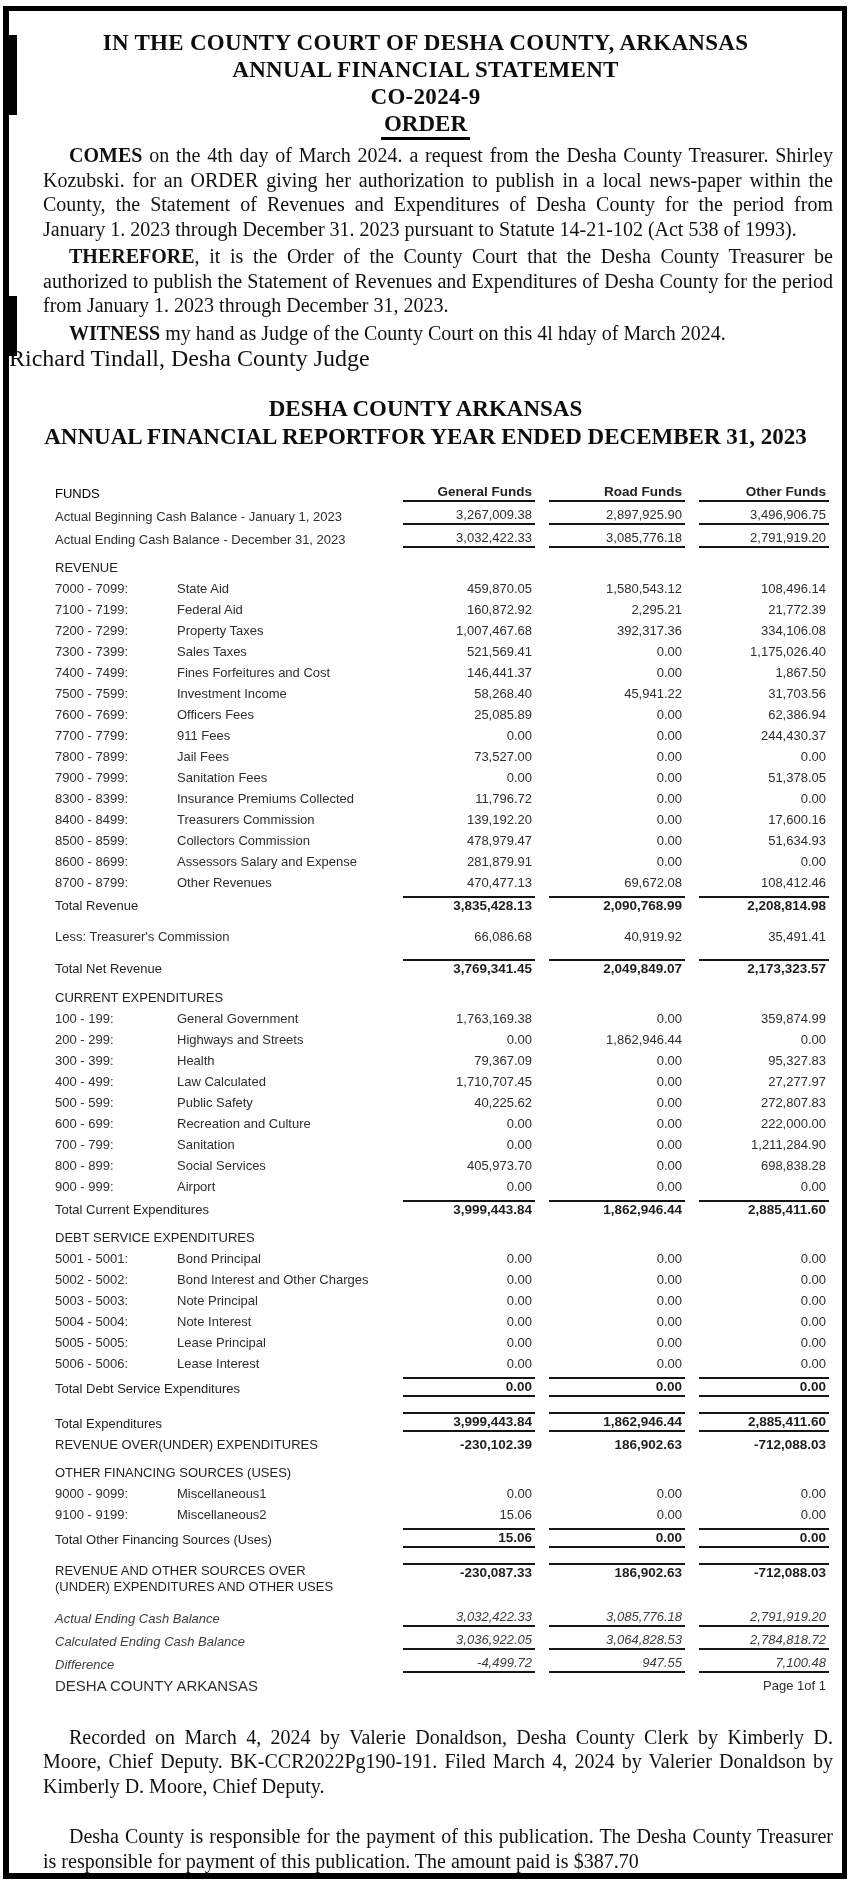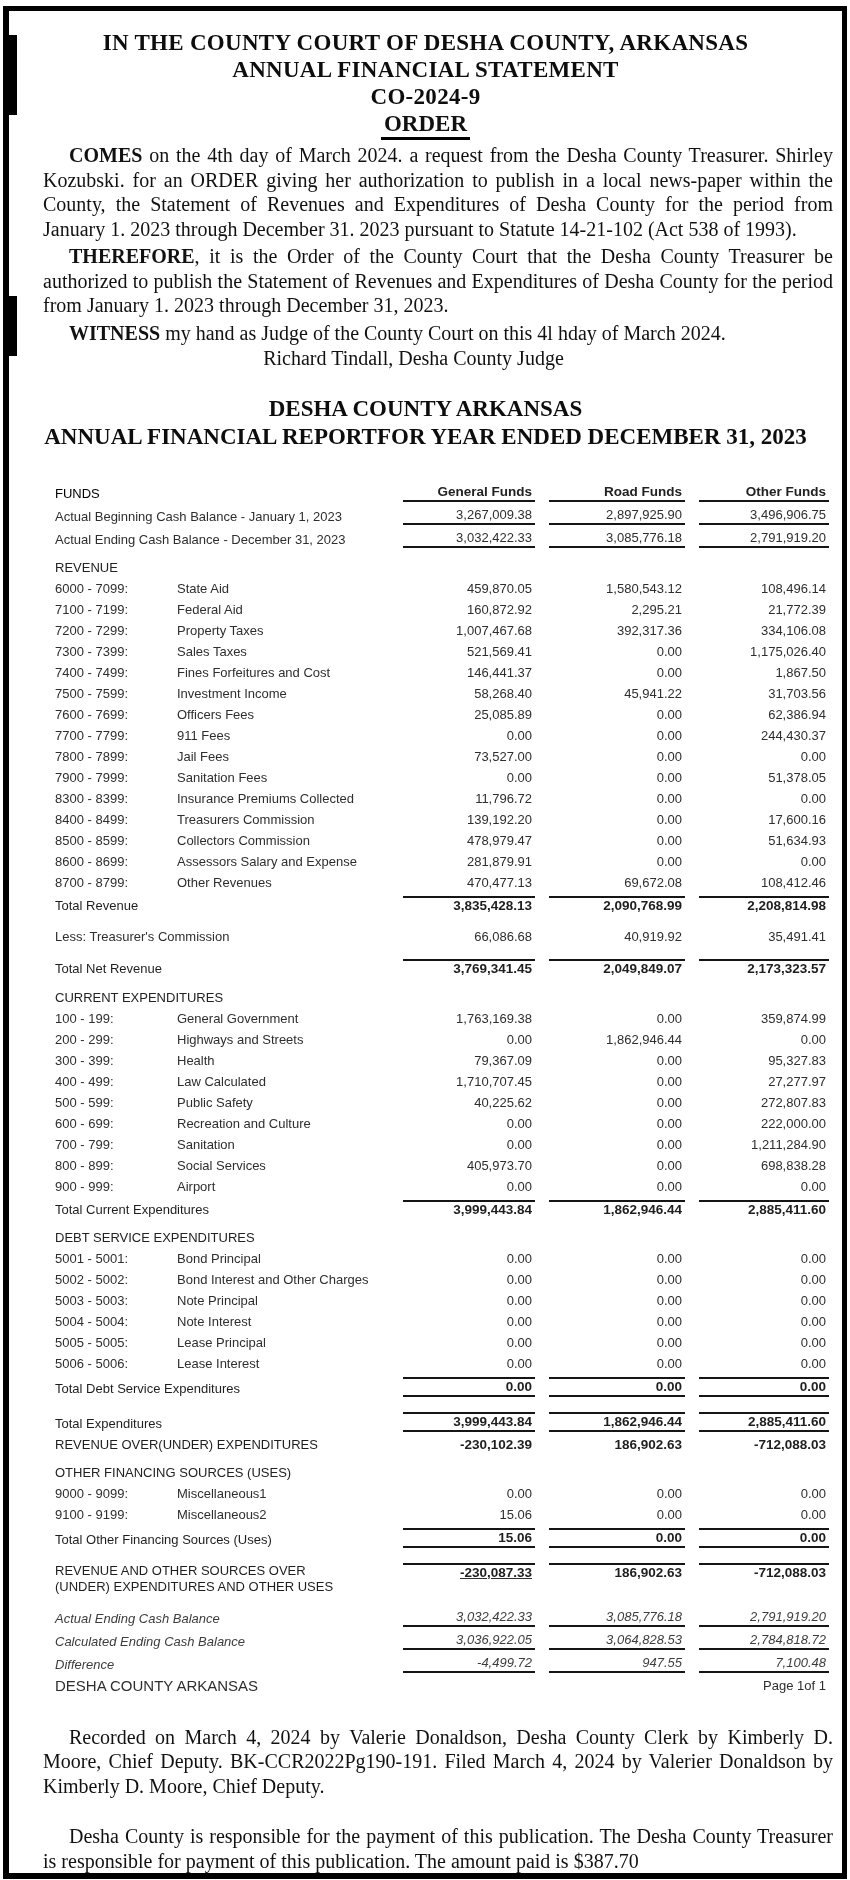--- a/index.html
+++ b/index.html
@@ -13,21 +13,21 @@
 
   .center{text-align:center;}
   .h1{font-weight:bold;font-size:23px;line-height:27px;letter-spacing:.3px;color:#0d0d0d;}
   .order-wrap{margin-top:1px;text-align:center;}
   .order{display:inline-block;font-weight:bold;font-size:23px;line-height:26px;
          border-bottom:3px solid #000;padding:0 3px 0;}
 
   .body-text{font-size:20px;line-height:24.5px;text-align:justify;padding:0 9px;margin:3px 0 0;}
   .indent{text-indent:26px;padding-left:34px;}
   .lead{font-weight:bold;}
-  .sig{text-align:center;padding-right:24px;font-size:20px;line-height:25px;margin-top:1px;}
+  .sig{text-align:left;padding-right:24px;font-size:24px;line-height:25px;margin-top:1px;}
 
   .report-title{font-weight:bold;font-size:23px;line-height:28px;margin-top:24px;color:#0d0d0d;}
 
   table.fin{border-collapse:collapse;table-layout:fixed;width:774px;margin:30px 0 0 46px;
             font-family:"Liberation Sans",sans-serif;color:#2e2e2e;}
   table.fin td,table.fin th{vertical-align:bottom;padding:2.5px 0;font-size:13px;line-height:16px;
             font-weight:normal;text-align:left;}
   .funds-head{font-weight:bold;font-size:15px;color:#000000;}
   .colhead .num{font-weight:bold;font-size:13.5px;color:#222;border-bottom:2.5px solid #151515;}
   .num{margin-left:14px;text-align:right;padding-right:3px;white-space:nowrap;}
@@ -111,21 +111,21 @@
             <div class="num rb">3,085,776.18</div>
           </td>
           <td>
             <div class="num rb">2,791,919.20</div>
           </td>
         </tr>
         <tr>
           <td colspan="4" class="sec">REVENUE</td>
         </tr>
         <tr>
-          <td><span class="code">6000 - 7099:</span><span>State Aid</span></td>
+          <td><span class="code">7000 - 7099:</span><span>State Aid</span></td>
           <td>
             <div class="num">459,870.05</div>
           </td>
           <td>
             <div class="num">1,580,543.12</div>
           </td>
           <td>
             <div class="num">108,496.14</div>
           </td>
         </tr>
@@ -604,21 +604,21 @@
           </td>
           <td>
             <div class="num b ra rb">0.00</div>
           </td>
         </tr>
         <tr class="gap">
           <td class="biglabel" style="vertical-align: top;">
             <div>REVENUE AND OTHER SOURCES OVER</div>
             <div>(UNDER) EXPENDITURES AND OTHER USES</div>
           </td>
-          <td style="vertical-align: top; text-decoration: underline;">
+          <td style="vertical-align: top;">
             <div class="num b ra">-230,087.33</div>
           </td>
           <td style="vertical-align: top;">
             <div class="num b ra">186,902.63</div>
           </td>
           <td style="vertical-align: top;">
             <div class="num b ra">-712,088.03</div>
           </td>
         </tr>
         <tr class="gap">

